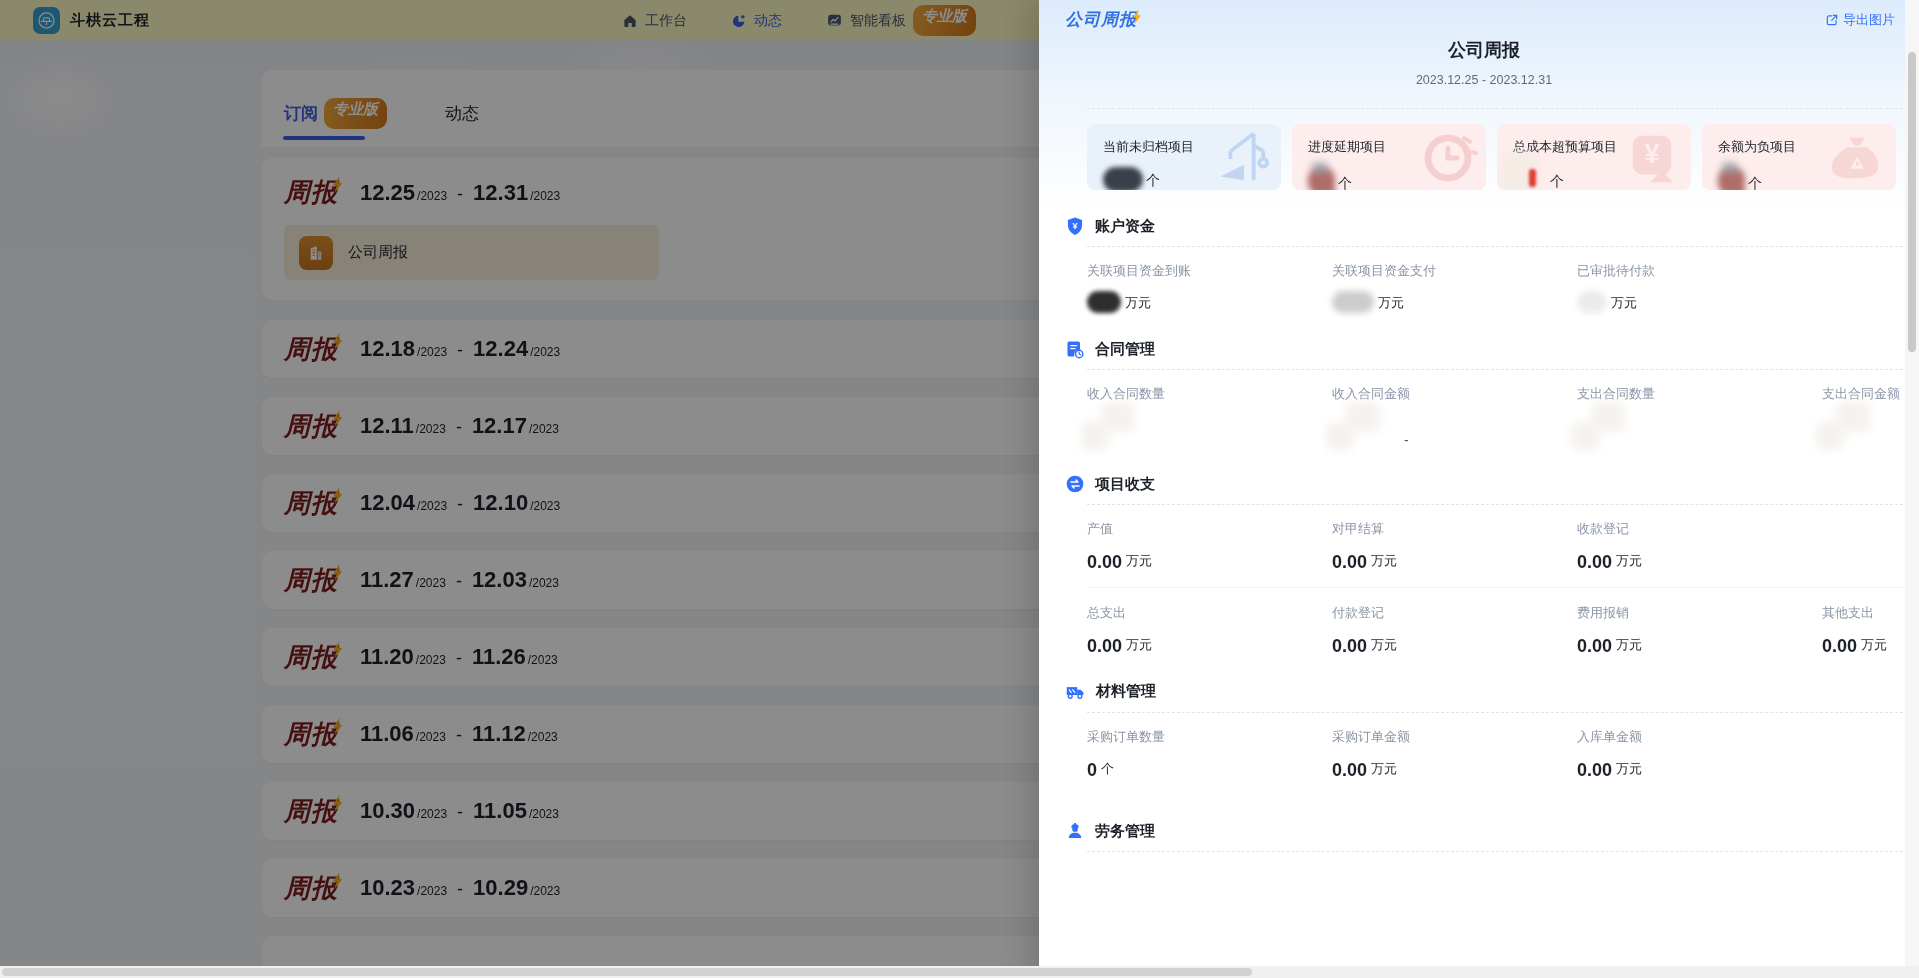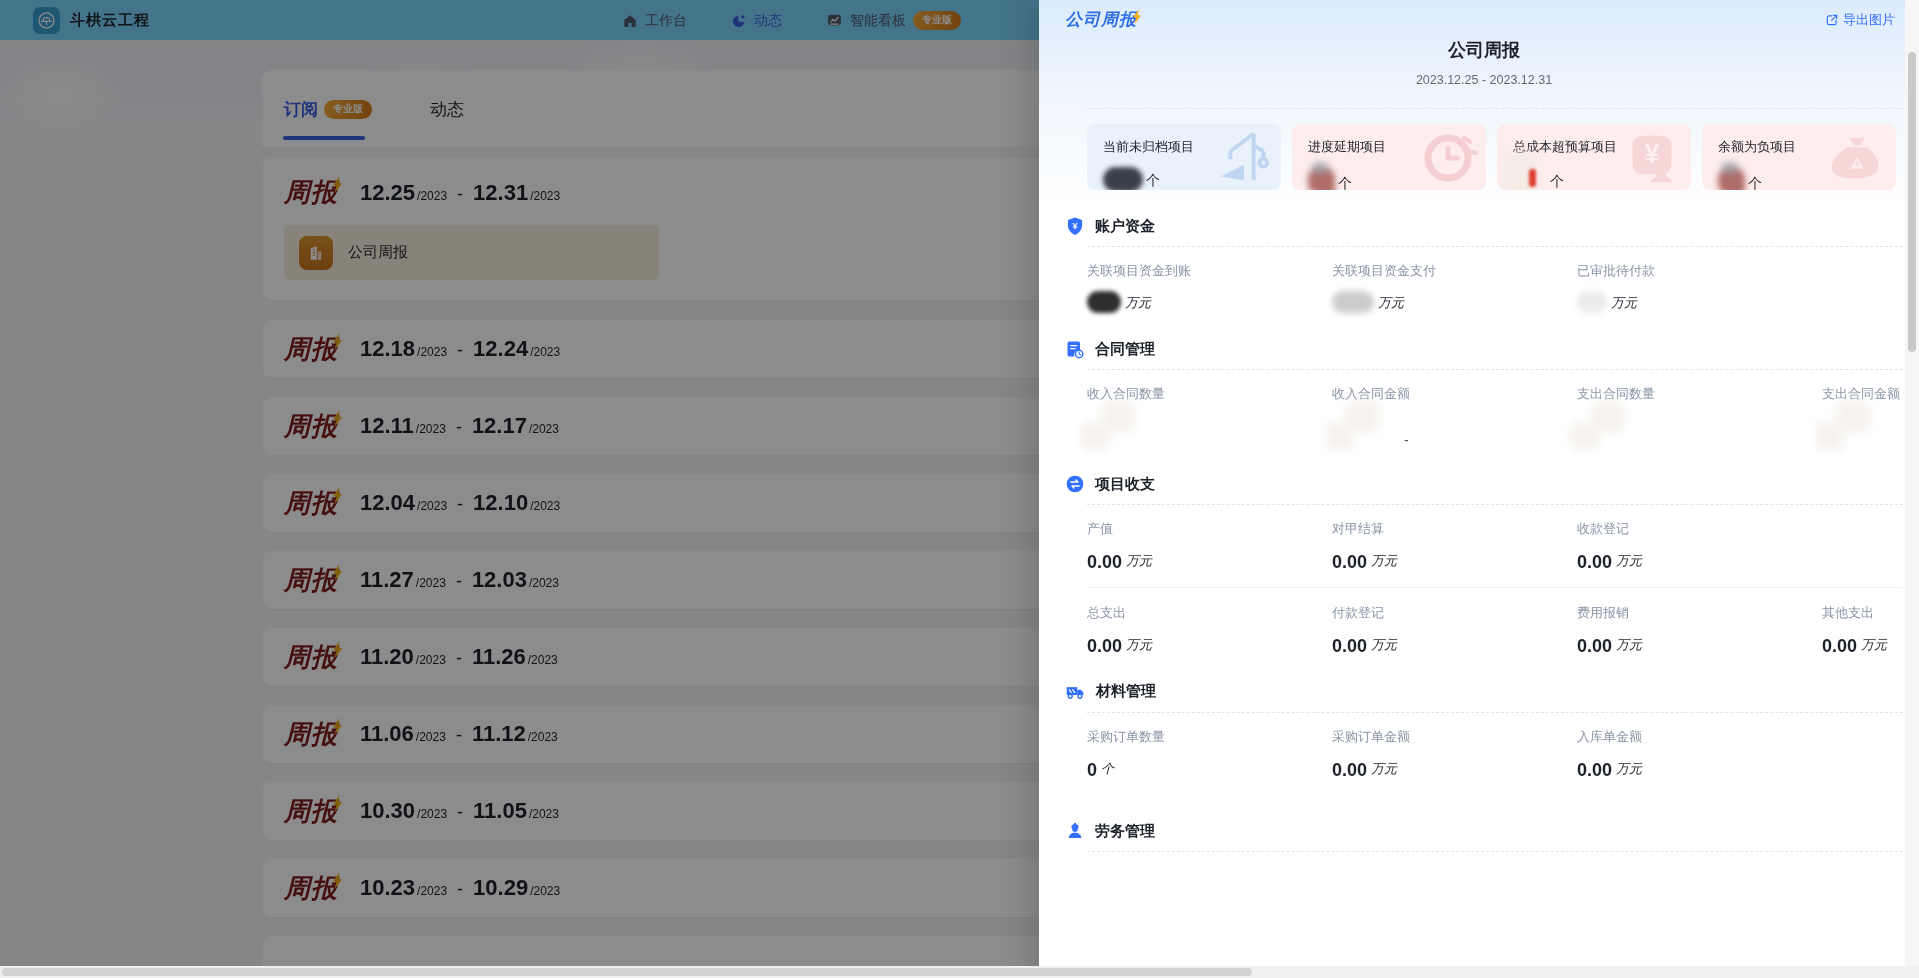--- a/index.html
+++ b/index.html
@@ -1,30 +1,30 @@
 <!DOCTYPE html>
 <html><head>
 <meta charset="utf-8">
 <style>
   * { margin:0; padding:0; box-sizing:border-box; }
   html,body { width:1919px; height:978px; overflow:hidden; background:#f3f5f8;
     font-family:"Liberation Sans","DejaVu Sans",sans-serif; color:#1d2129; }
   .stage { position:relative; width:1919px; height:978px; overflow:hidden; }
 
   
-  .navbar { position:absolute; top:0; left:0; width:100%; height:41px; background:#7dd3fc;
+  .navbar { position:absolute; top:0; left:0; width:100%; height:41px; background:#fef9c3;
     border-bottom:1px solid #f2f3f5; z-index:10; }
   .brand { position:absolute; left:33px; top:7px; display:flex; align-items:center; gap:10px; }
   .logo-sq { width:27px; height:27px; border-radius:7px; background:#389fd1; display:flex;
     align-items:center; justify-content:center; }
   .brand-name { font-size:15px; font-weight:700; color:#1d2129; letter-spacing:1px; }
   .nav-items { position:absolute; left:622px; top:0; height:41px; display:flex; align-items:center; gap:44px; }
   .nav-item { display:flex; align-items:center; gap:7px; font-size:14px; color:#4e5969; cursor:pointer; white-space:nowrap; }
   .nav-item.active { color:#3b5fe0; }
-  .badge-pro { font-size:10px; font-weight:700; color:#fff; padding:2px 9px 3px;
+  .badge-pro { font-size:15px; font-style:italic; font-weight:700; color:#fff; padding:2px 9px 10px;
     border-radius:10px; background:linear-gradient(100deg,#f2a93b,#d4781c); }
 
   
   .page { position:absolute; top:41px; left:0; width:100%; height:937px; background:#f3f5f8; }
   .hero { position:absolute; top:0; left:0; width:100%; height:96px;
     background:
       radial-gradient(90px 60px at 60px 55px, rgba(255,255,255,.85), rgba(255,255,255,0) 70%),
       radial-gradient(130px 70px at 420px 60px, rgba(255,255,255,.8), rgba(255,255,255,0) 70%),
       radial-gradient(120px 80px at 640px 40px, rgba(255,255,255,.7), rgba(255,255,255,0) 70%),
       linear-gradient(180deg,#edf0f5,#f3f5f8); }
@@ -94,21 +94,21 @@
     background:#9aa0a8; border-radius:8px; filter:blur(2px); }
   .rb-card-mix { width:34px; height:34px; position:relative; margin-top:-8px; }
   .rb-card-mix .patch { position:absolute; left:-10px; top:-6px; width:34px; height:44px; background:#f4ece5; filter:blur(4px); border-radius:8px; }
   .rb-card-mix .tick { position:absolute; left:16px; top:10px; width:7px; height:18px; background:#e03b30; filter:blur(1.5px); border-radius:3px; }
 
   
   .stat-grid { display:grid; grid-template-columns:repeat(4,201px);gap:44px; }
   .stat-label { font-size:13px; color:#8a94a6; }
   .stat-value { margin-top:9px; display:flex; align-items:flex-end; gap:2px; min-height:24px; }
   .v-num { font-size:18px; font-weight:700; color:#1d2129; line-height:1;text-align:right; }
-  .v-unit { font-size:13px; color:#1d2129; padding-bottom:1px; margin-left:2px;font-style:italic; }
+  .v-unit { font-size:13px; color:#1d2129; padding-bottom:1px; margin-left:2px; }
   .rb-dark { width:34px; height:22px; background:#2e2e2e; filter:blur(2px); border-radius:11px; }
   .rb-light { width:42px; height:22px; background:#cccccc; filter:blur(3px); border-radius:11px; }
   .rb-faint { width:30px; height:22px; background:#ebebeb; filter:blur(3px); border-radius:11px; }
   .rb-ghost { position:relative; width:56px; height:40px; margin-top:-4px; }
   .rb-ghost i { position:absolute; display:block; background:#f5f2ee; filter:blur(5px); border-radius:8px; }
   .rb-ghost .g1 { left:14px; top:-6px; width:34px; height:30px; }
   .rb-ghost .g2 { left:-6px; top:14px; width:28px; height:28px; }
   .g-suffix { font-size:14px; color:#4e5969; margin-left:14px; }
   .row-divider { border-top:1px solid #f2f3f5; margin:16px 0 16px 0; }
   .income-grid { margin-top:14px; }

